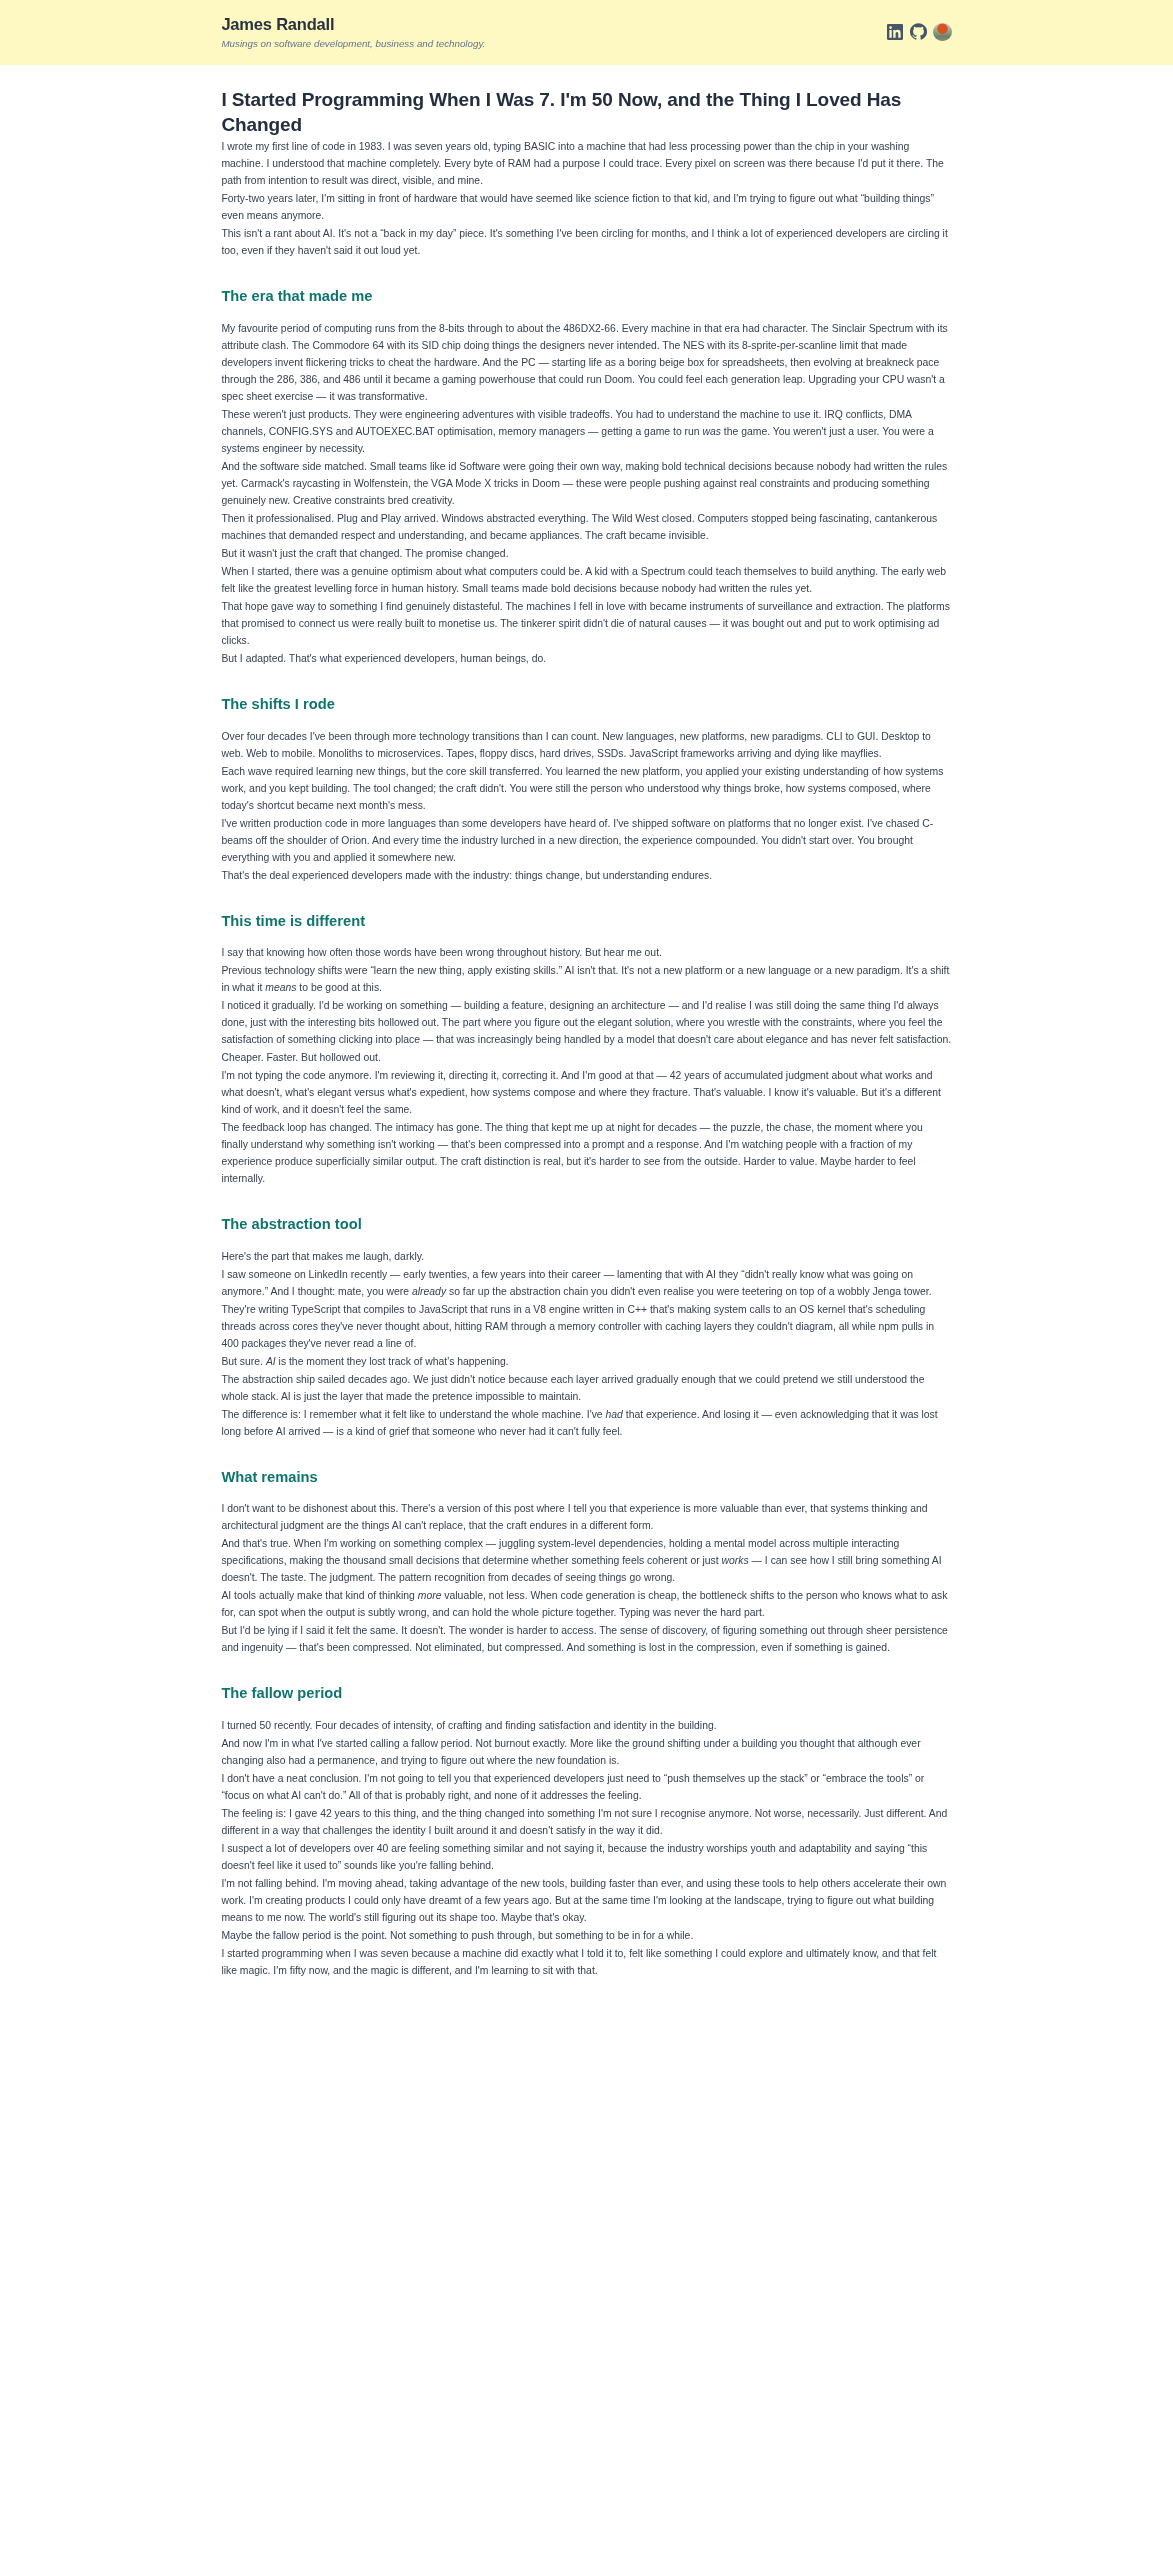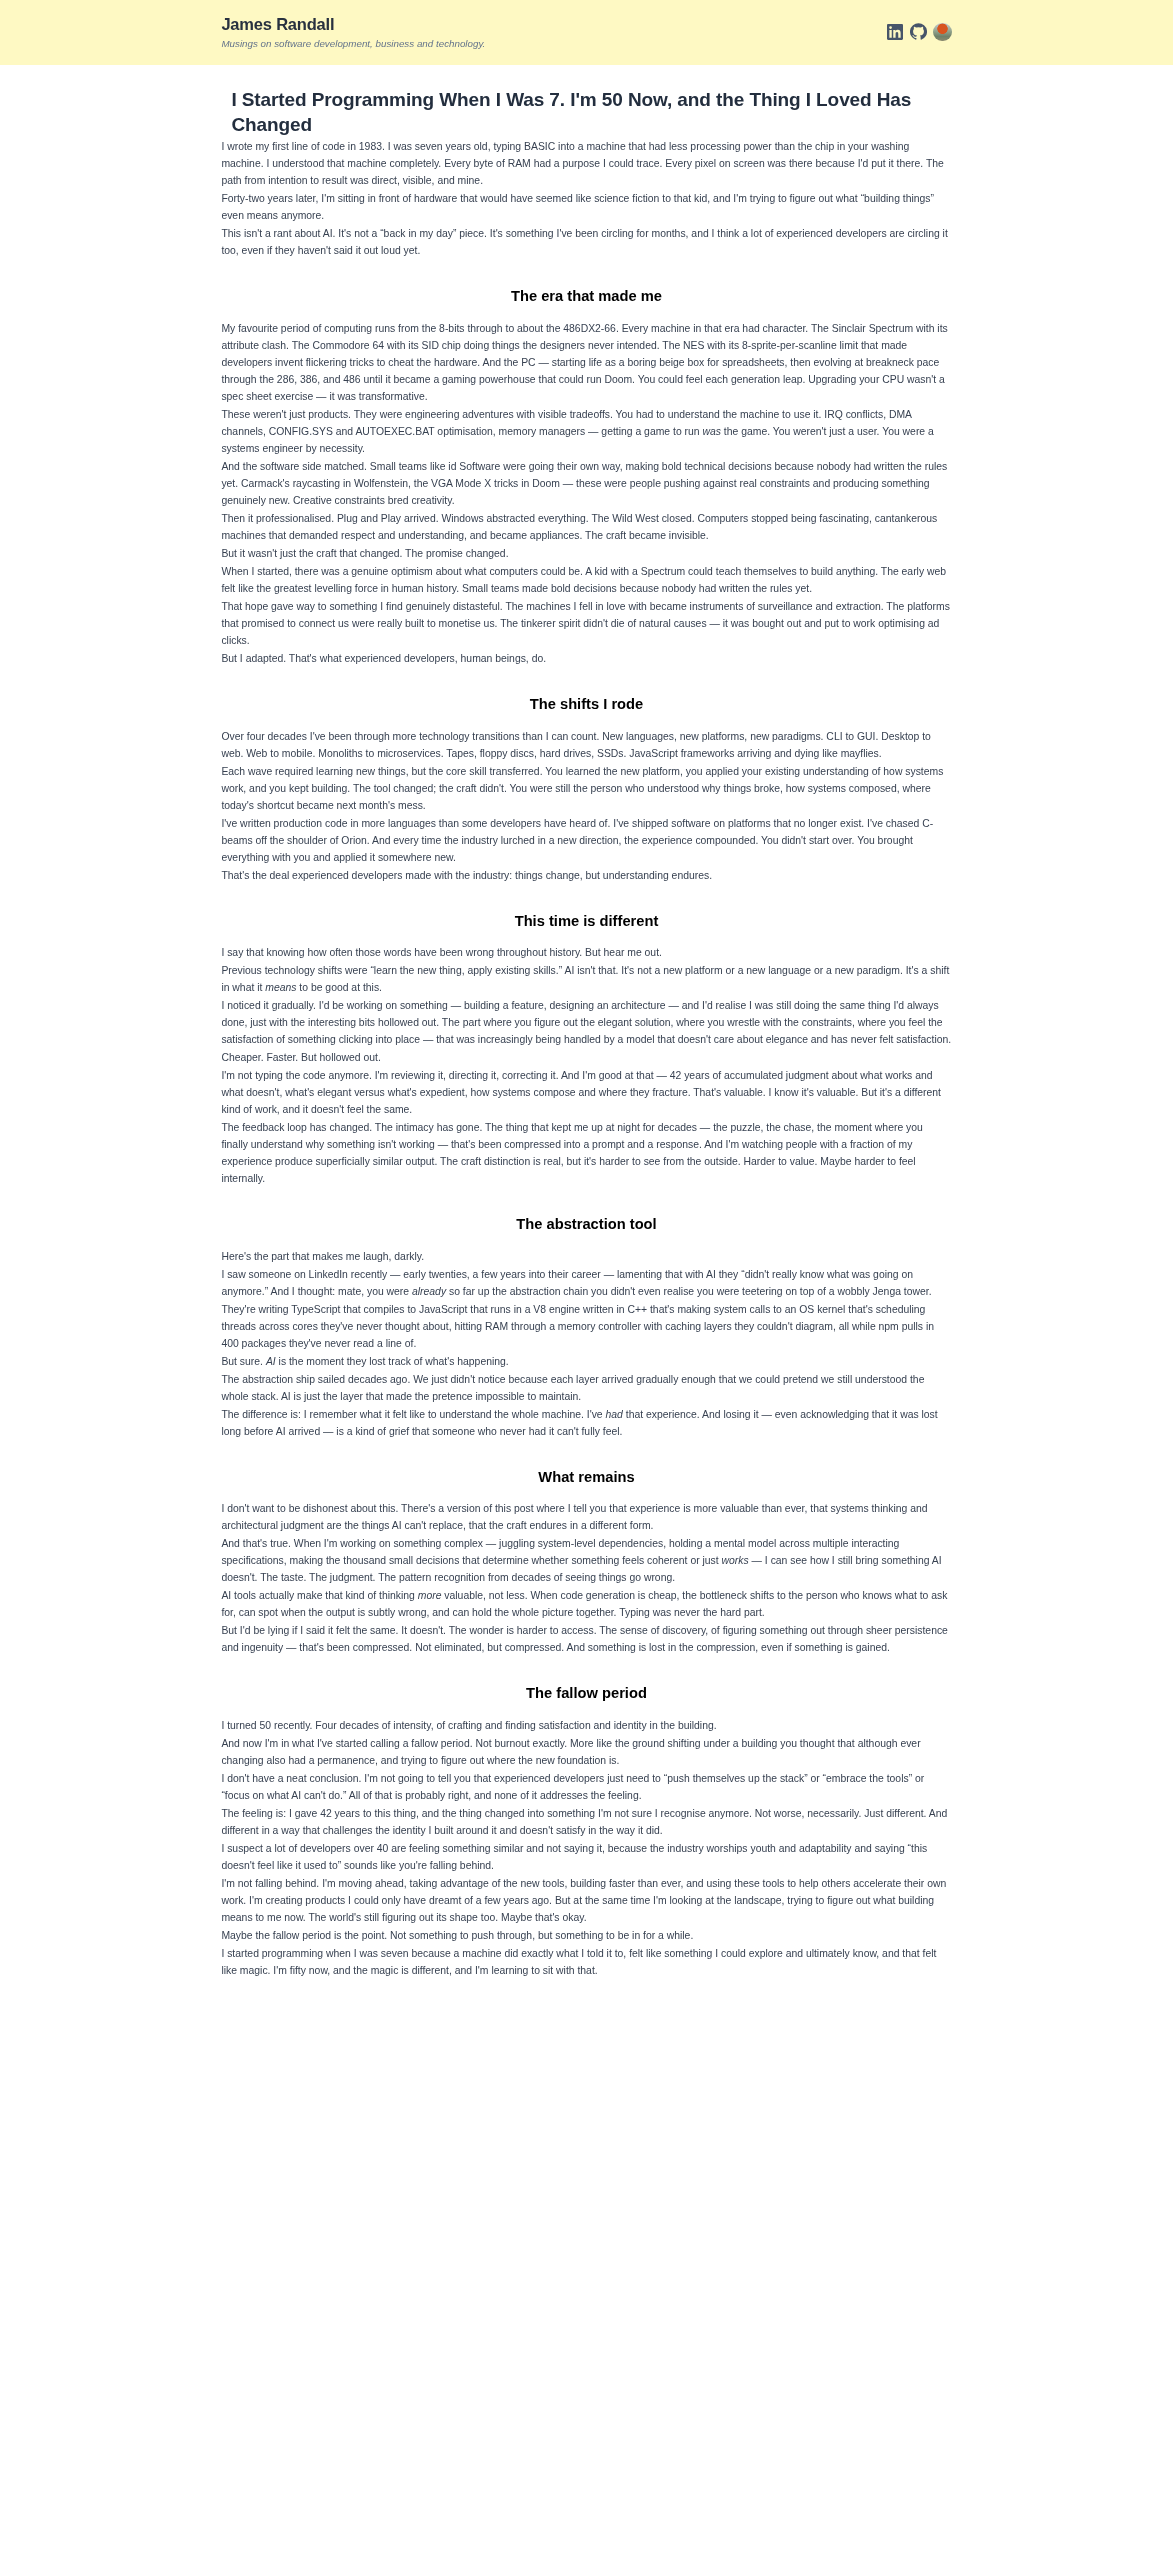--- a/index.html
+++ b/index.html
@@ -20,22 +20,22 @@
   .icon-link { display: inline-flex; align-items: center; justify-content: center; text-decoration: none; }
   .icon-link svg { display: block; }
   .avatar {
     width: 18.3px; height: 18.3px; border-radius: 50%;
     background:
       radial-gradient(circle at 50% 32%, #d8541f 0 4.9px, rgba(216,84,31,0) 5.5px),
       linear-gradient(180deg, #c3ccd0 0%, #93a48d 45%, #6f8068 75%, #8b8a6f 100%);
   }
 
   
-  .article-title { font-size: 19px; font-weight: bold; color: #232e3e; margin: 23px 10px 0; line-height: 1.3; letter-spacing: -0.1px; }
-  .article-body h2 { font-size: 14.7px; font-weight: bold; color: #000000; margin: 28px 0 13.5px; line-height: 1.3; text-align: center; }
+  .article-title { font-size: 19px; font-weight: bold; color: #232e3e; margin: 23px 0 0; line-height: 1.3; letter-spacing: -0.1px; }
+  .article-body h2 { font-size: 14.7px; font-weight: bold; color: #0f766e; margin: 28px 0 13.5px; line-height: 1.3; }
   .article-body p { font-size: 10.4px; line-height: 17px; margin: 1px 0; color: #374151; }
   .article-body em { }
 </style>
 </head>
 <body>
 
 <header class="site-header">
   <div class="container">
     <div>
       <div class="site-title">James Randall</div>

